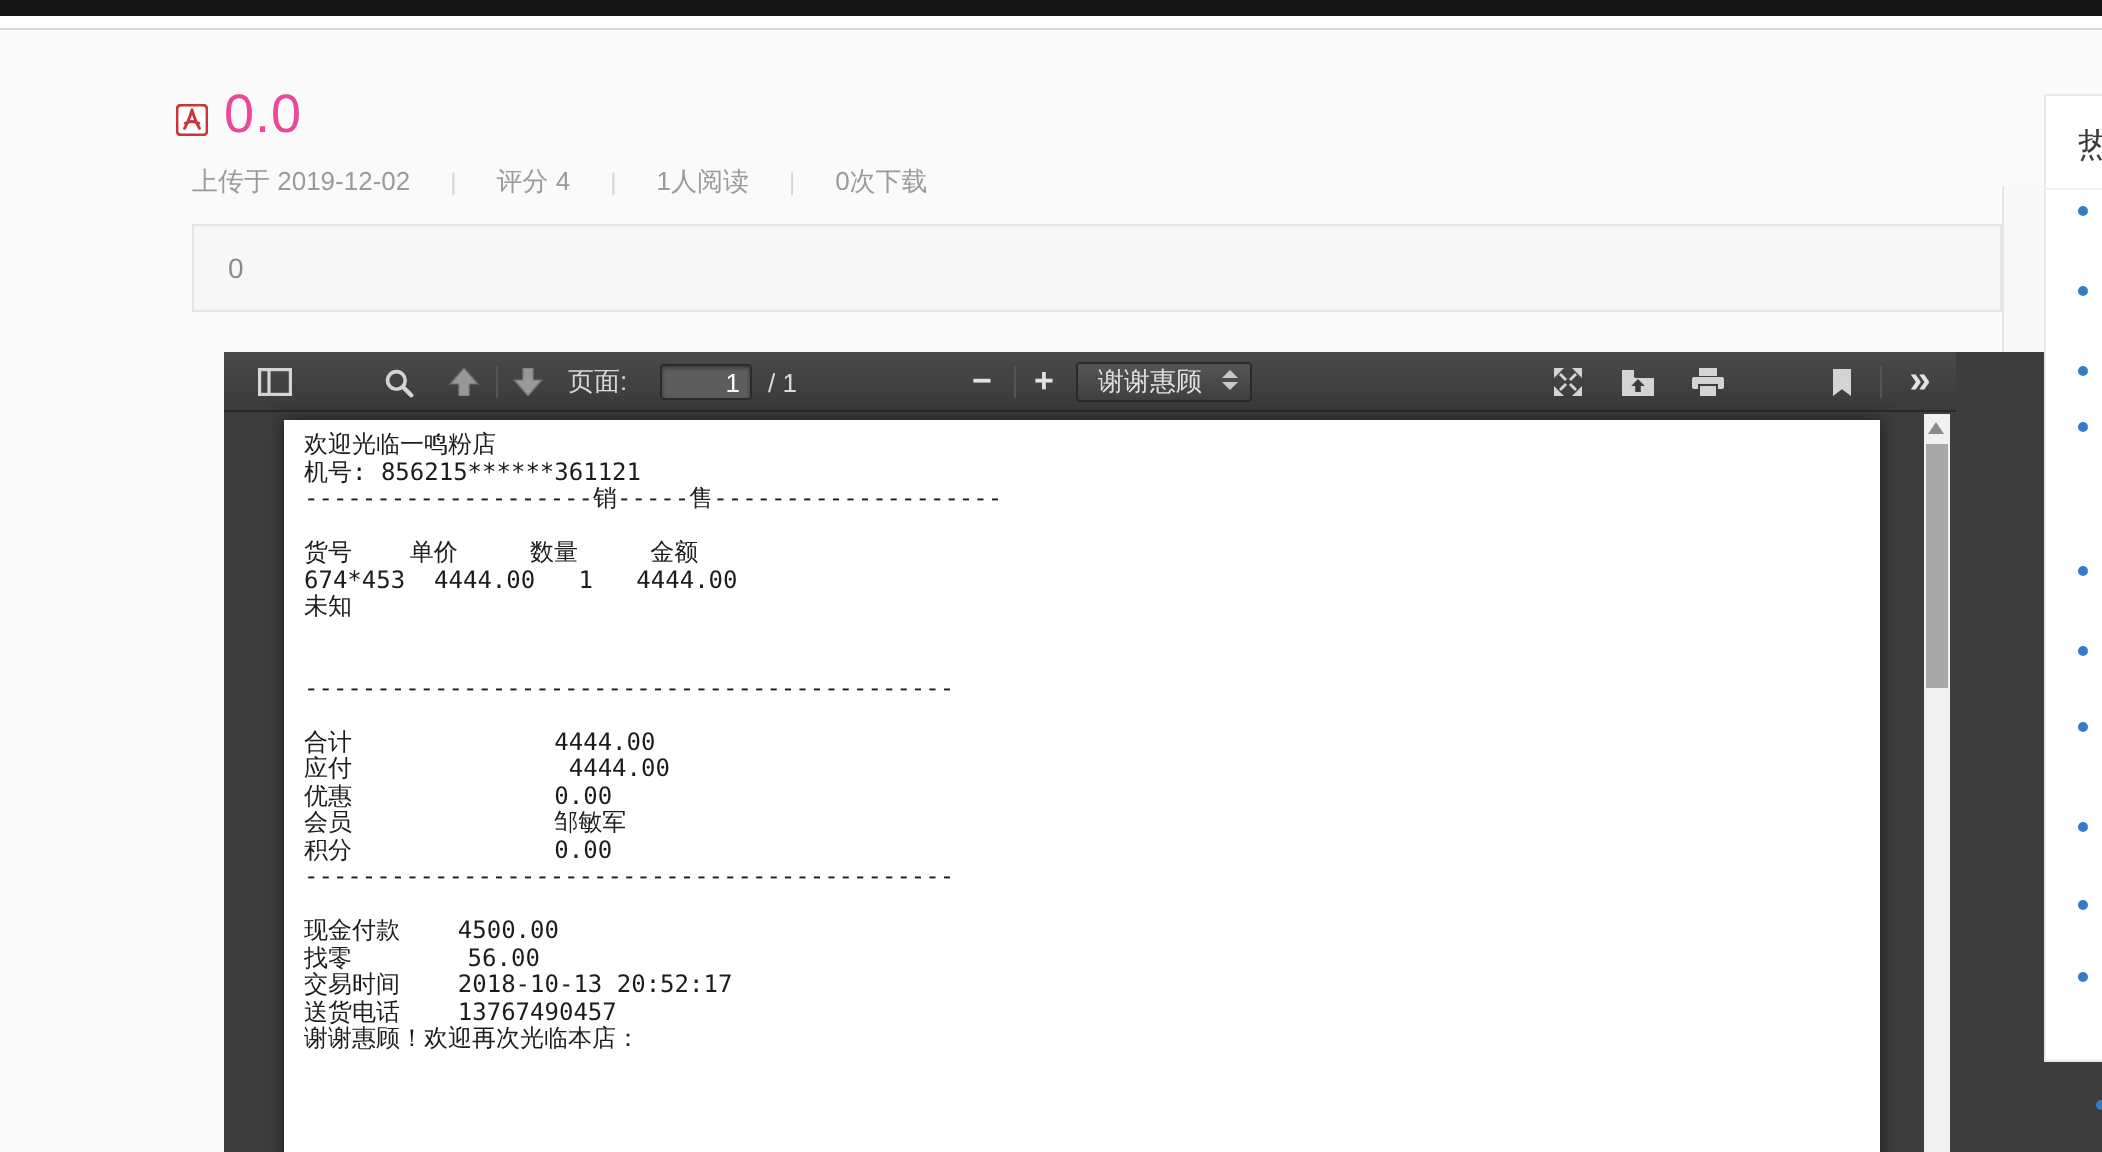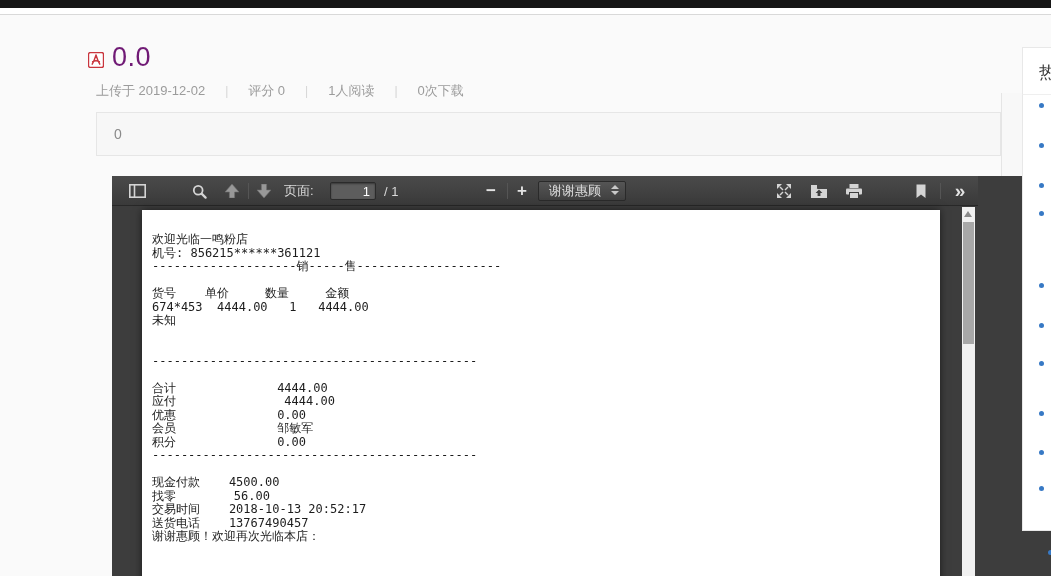--- a/index.html
+++ b/index.html
@@ -8,21 +8,21 @@
   .abs { position:absolute; }
   #stage { position:relative; width:1051px; height:576px; }
 
   
   #topbar { left:0; top:0; width:1051px; height:8px; background:#161616; }
   #main-bg { left:0; top:14px; width:1051px; height:562px; background:#fafafa;
              border-top:1px solid #d9d9d9; }
 
   
   #pdf-icon { left:88px; top:52px; width:16px; height:16px; }
-  #doc-title { left:112px; top:42px; font-size:27px; color:#701a75; letter-spacing:.5px; }
+  #doc-title { left:112px; top:42px; font-size:27px; color:#ec4899; letter-spacing:.5px; }
   #meta-row { left:96px; top:83px; height:16px; display:flex; align-items:center;
               font-size:13px; color:#9b9b9b; white-space:nowrap; }
   #meta-row .sep { color:#d5d5d5; margin:0 20px; font-size:12px; }
 
   
   #desc-box { left:96px; top:112px; width:905px; height:44px; background:#f7f7f7;
               border:1px solid #e6e6e6; }
   #desc-text { left:17px; top:13px; font-size:14px; color:#8a8a8a; position:absolute; }
 
   
@@ -54,21 +54,21 @@
   #zoom-select .spin i.up { border-bottom:4px solid #c9c9c9; }
   #zoom-select .spin i.dn { border-top:4px solid #c9c9c9; }
   .zoomglyph { color:#e2e2e2; font-size:17px; font-weight:bold; }
   #more-tools { color:#e3e3e3; font-size:19px; font-weight:bold; letter-spacing:-2px; }
 
   
   #pdf-page { position:absolute; left:30px; top:34px; width:798px; height:560px;
               background:#fff; box-shadow:0 0 8px rgba(0,0,0,.55); }
   #receipt { position:absolute; left:10px; top:6px; white-space:pre;
              font-family:"DejaVu Sans Mono", monospace; font-size:12px;
-             line-height:13.5px; color:#1c1c1c;margin-top:17px; }
+             line-height:13.5px; color:#1c1c1c; }
 
   
   #v-scrollbar { position:absolute; left:850px; top:31px; width:13px; height:369px;
                  background:#f1f1f1; }
   #v-scroll-up { position:absolute; left:2px; top:4px; width:0; height:0;
                  border-left:4px solid transparent; border-right:4px solid transparent;
                  border-bottom:6px solid #8a8a8a; }
   #v-scroll-thumb { position:absolute; left:1px; top:15px; width:11px; height:122px;
                     background:#a8a8a8; }
 
@@ -96,21 +96,21 @@
     <svg width="16" height="16" viewBox="0 0 16 16">
       <rect x="0.5" y="0.5" width="15" height="15" rx="2" fill="#fff" stroke="#c9353d" stroke-width="1.4"></rect>
       <path d="M8 3 C8 3 6.2 9 4.2 12.2 M8 3 C8 3 9.8 9 11.8 12.2 M4.6 9.6 C7 8.4 9 8.4 11.4 9.6" fill="none" stroke="#c9353d" stroke-width="1.4" stroke-linecap="round"></path>
     </svg>
   </div>
   <div id="doc-title" class="abs">0.0</div>
 
   <div id="meta-row" class="abs">
     <span>上传于 2019-12-02</span>
     <span class="sep">|</span>
-    <span>评分 0</span>
+    <span>评分 4</span>
     <span class="sep">|</span>
     <span>1人阅读</span>
     <span class="sep">|</span>
     <span>0次下载</span>
   </div>
 
   <div id="desc-box" class="abs">
     <span id="desc-text">0</span>
   </div>
 

